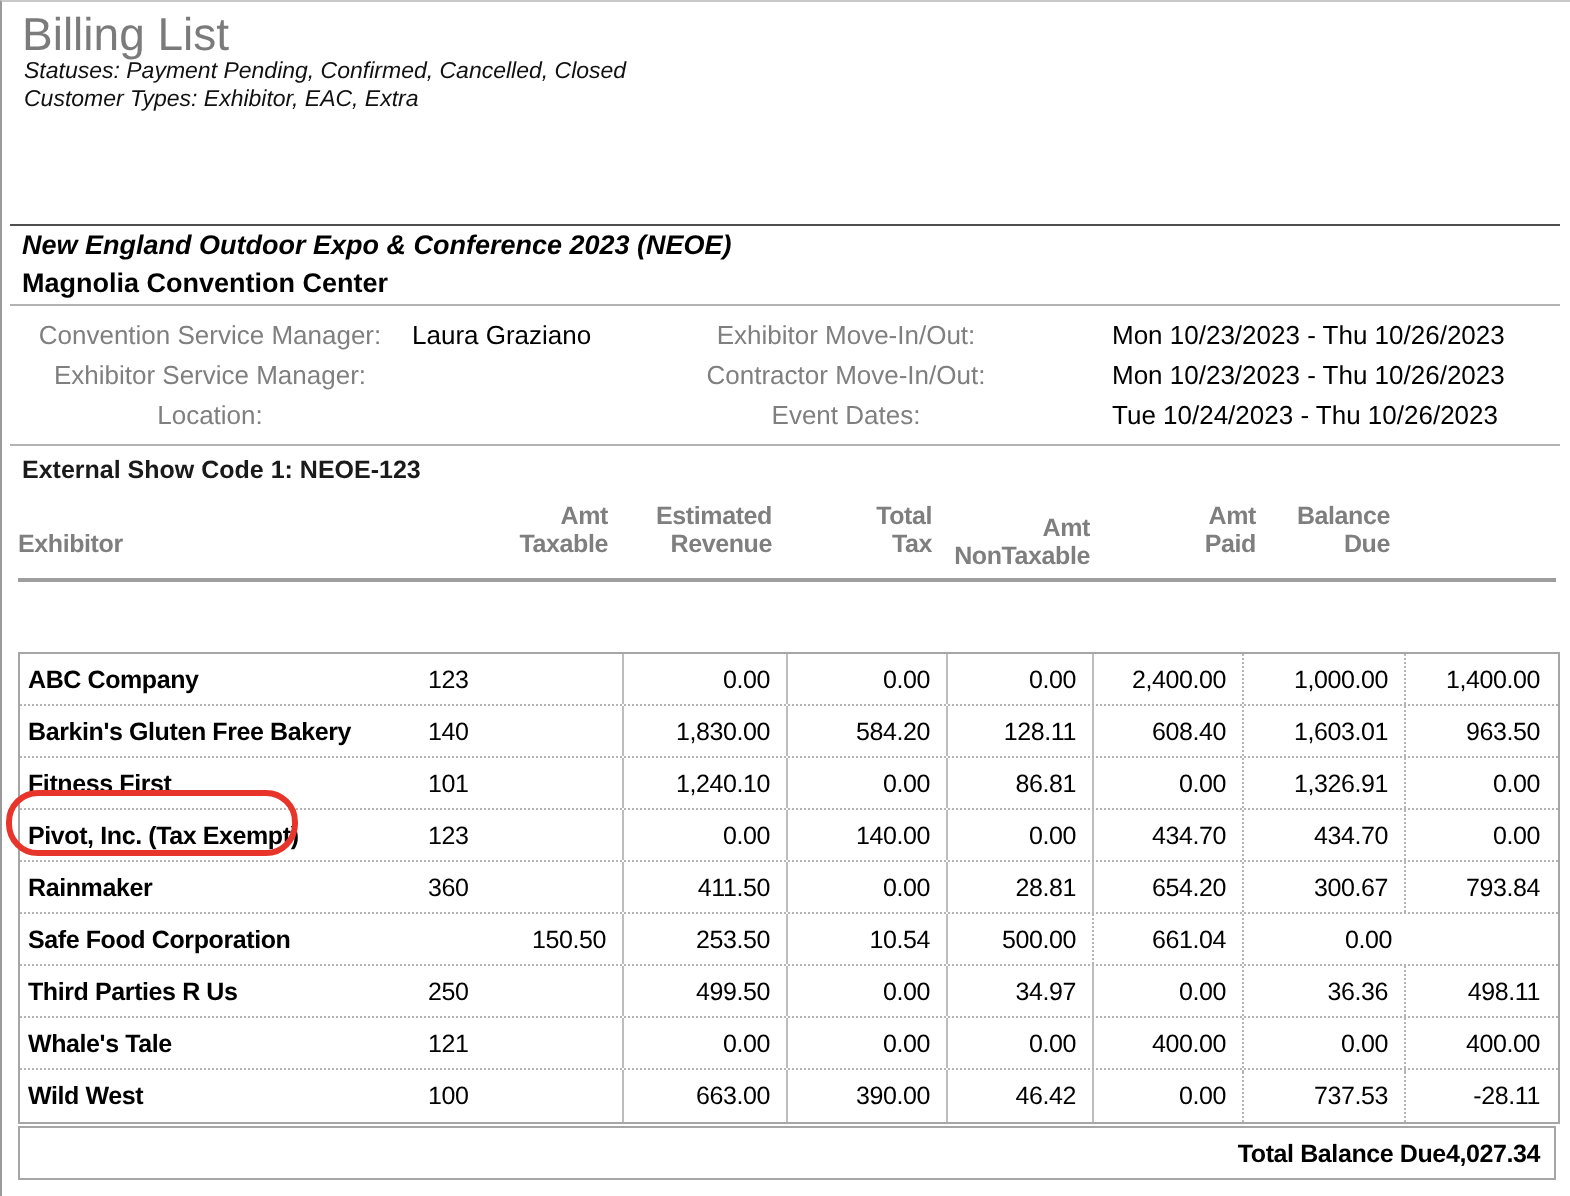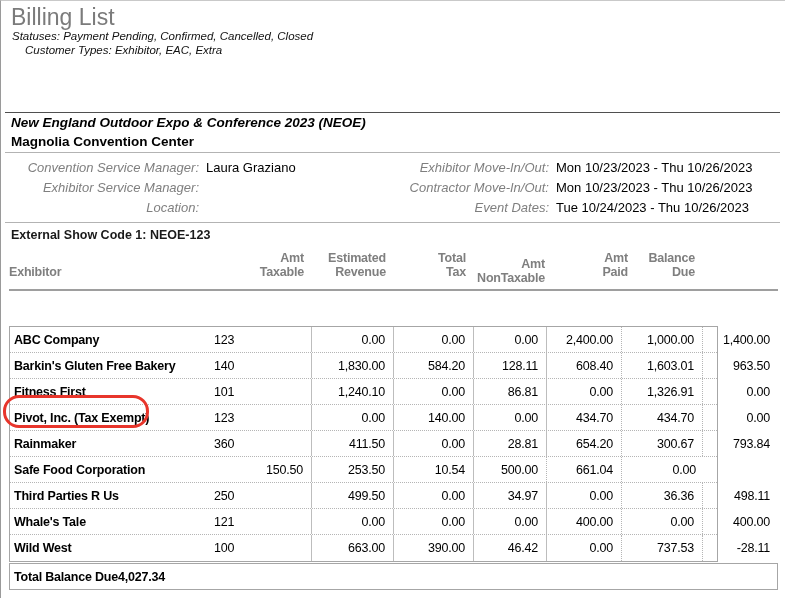--- a/index.html
+++ b/index.html
@@ -20,40 +20,40 @@
   .report-title {
     position:absolute; left:10px; top:3px;
     font-size:23px; color:#7b7b7b; font-weight:400;
     letter-spacing:0;
   }
   .filter-line {
     position:absolute; left:11px;
     font-size:11.5px; font-style:italic; color:#111;
   }
   .filter-line.statuses { top:29px; }
-  .filter-line.ctypes   { top:43px;margin-left:13px; }
+  .filter-line.ctypes   { top:43px; }
 
   .rule { position:absolute; left:4px; width:775px; border-top:1px solid #b3b3b3; }
   .rule.dark { border-top-color:#4f4f4f; top:111px; }
   .rule.r1 { top:151px; }
   .rule.r2 { top:221px; }
 
   
   .event-name  { position:absolute; left:10px; top:114px; font-size:13.5px; font-weight:bold; color:#000;font-style:italic; }
   .event-venue { position:absolute; left:10px; top:133px; font-size:13.5px; font-weight:bold; color:#000; }
 
   .info-grid {
     position:absolute; left:10px; top:156px; width:765px;
     display:grid;
     grid-template-columns:188px 98px 252px 1fr;
     grid-auto-rows:20px;
     font-size:13px;
     align-items:center;
   }
-  .info-label { color:#7f7f7f; text-align:right; white-space:nowrap;font-style:italic; }
+  .info-label { color:#7f7f7f; text-align:center; white-space:nowrap; }
   .info-value { color:#000; padding-left:7px; white-space:nowrap; }
 
   .show-code {
     position:absolute; left:10px; top:227px;
     font-size:12.5px; font-weight:bold; color:#1a1a1a;
   }
 
   
   .thead {
     position:absolute; left:8px; top:247px; width:769px;
@@ -69,21 +69,21 @@
   .th.shift-down { transform:translateY(6px); }
   .th.tight { padding-right:2px; }
 
   .rule.header-underline {
     top:288px; left:8px; width:769px;
     border-top:2px solid #9e9e9e;
   }
 
   
   .tbody {
-    position:absolute; left:8px; top:325px; width:709px;
+    position:absolute; left:8px; top:325px; width:771px;
     border:1px solid #a6a6a6;
     background:#fff;
   }
   .trow {
     display:grid;
     grid-template-columns:196px 106px 82px 80px 73px 75px 81px 74px;
     height:26px;
     border-bottom:1px dotted #b5b5b5;
     font-size:12.5px; color:#000;
     letter-spacing:-0.2px;
@@ -93,21 +93,21 @@
   .c0 { padding-left:4px; font-weight:bold; }            
   .c1 { padding-left:8px; border-right:1px solid #bdbdbd; } 
   .c2, .c3, .c4 { justify-content:flex-end; padding-right:8px; border-right:1px solid #bdbdbd; }
   .c5, .c6 { justify-content:flex-end; padding-right:8px; border-right:1px dotted #b5b5b5; }
   .c7 { justify-content:flex-end; padding-right:7px; }
 
   
   .total-box {
     position:absolute; left:8px; top:562px; width:769px; height:27px;
     border:1px solid #a6a6a6;
-    display:flex; align-items:center; justify-content:flex-start;
+    display:flex; align-items:center; justify-content:flex-end;
     font-size:12.5px; font-weight:bold; color:#000;
     letter-spacing:-0.2px;
     padding:0 7px 0 4px;
   }
 
   
   .red-ellipse {
     position:absolute; left:2px; top:394px;
     width:146px; height:33px;
     border:3.5px solid #e8352b;

